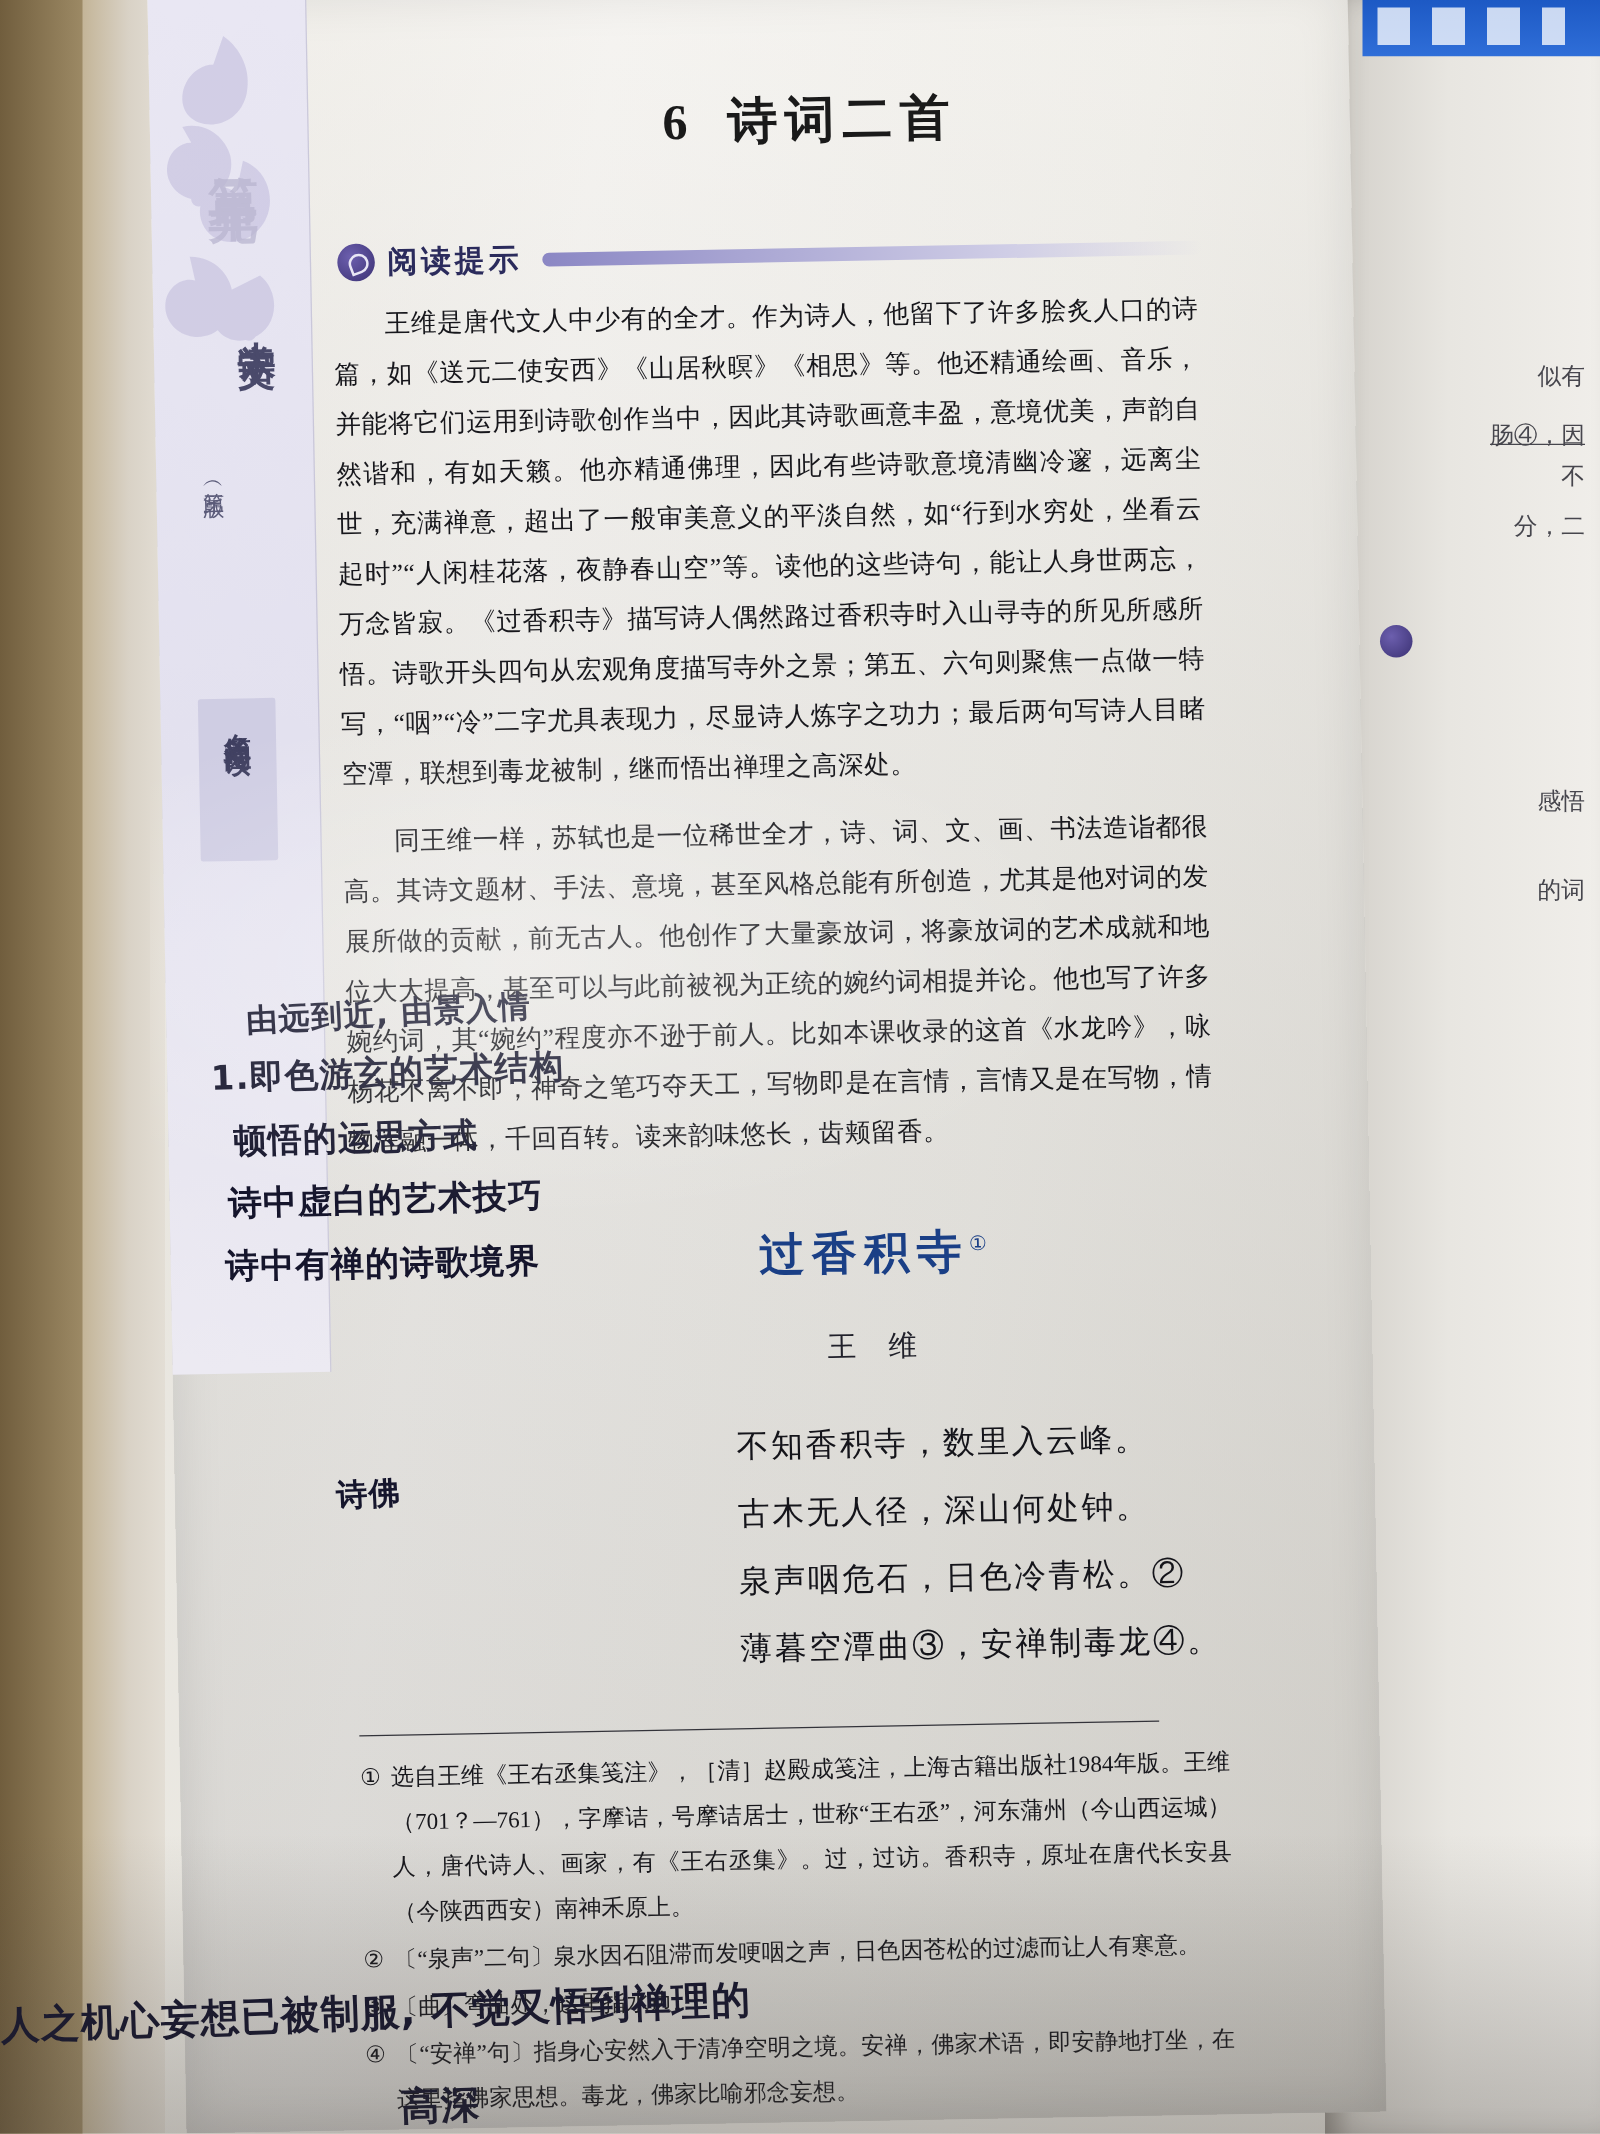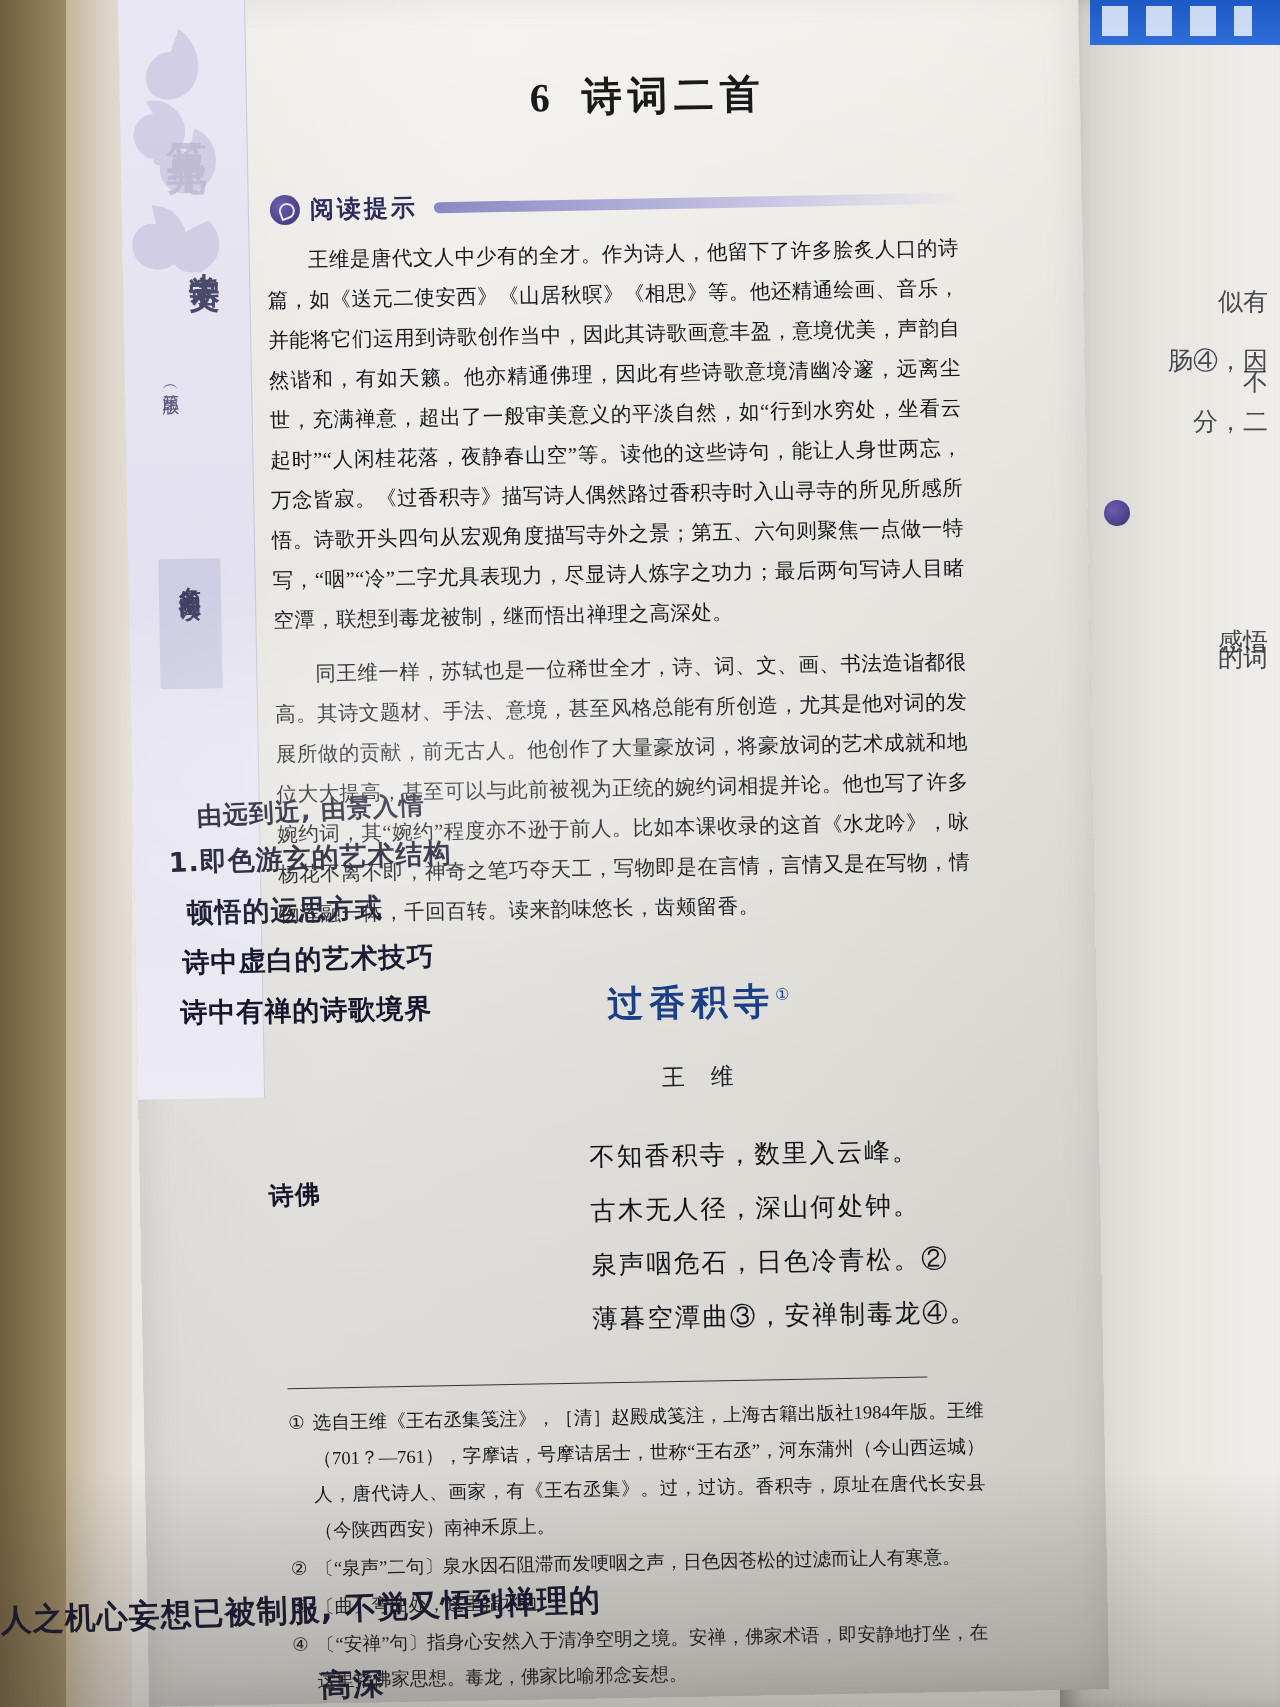--- a/index.html
+++ b/index.html
@@ -155,29 +155,29 @@
   .hw2{left:168px;top:845px;font-size:27px;transform:rotate(-2deg);}
   .hw3{left:186px;top:895px;font-size:27px;transform:rotate(-1.5deg);}
   .hw4{left:182px;top:945px;font-size:27px;transform:rotate(-1.5deg);}
   .hw5{left:180px;top:995px;font-size:27px;transform:rotate(-1deg);}
   .hw6{left:268px;top:1180px;font-size:25px;transform:rotate(-3deg);}
   .hw7{left:0px;top:1600px;font-size:31px;transform:rotate(-2deg);color:#12122b;}
   .hw8{left:320px;top:1665px;font-size:31px;transform:rotate(-2deg);color:#12122b;}
 
   
   .rtext{
-    position:absolute;right:12px;font-size:25px;color:#2a2a33;line-height:34px;
+    position:absolute;right:12px;font-size:19px;color:#2a2a33;line-height:34px;
     font-family:"Liberation Serif", serif;opacity:.85;
   }
   .rt1{top:285px;}
-  .rt2{top:344px;}
+  .rt2{top:332px;text-decoration:underline;}
   .rt3{top:365px;}
   .rt4{top:405px;}
   .rt5{top:625px;}
-  .rt6{top:641px;text-align:right;}
+  .rt6{top:696px;text-align:right;}
   .ricon{
     position:absolute;right:150px;top:500px;width:26px;height:26px;border-radius:50%;
     background:radial-gradient(circle at 35% 35%,#6c5fae,#3b3173);
   }
   
   .glare{
     position:absolute;left:120px;top:560px;width:760px;height:420px;
     background:radial-gradient(ellipse at 40% 50%,rgba(255,255,255,.30),rgba(255,255,255,0) 70%);
     pointer-events:none;
   }

